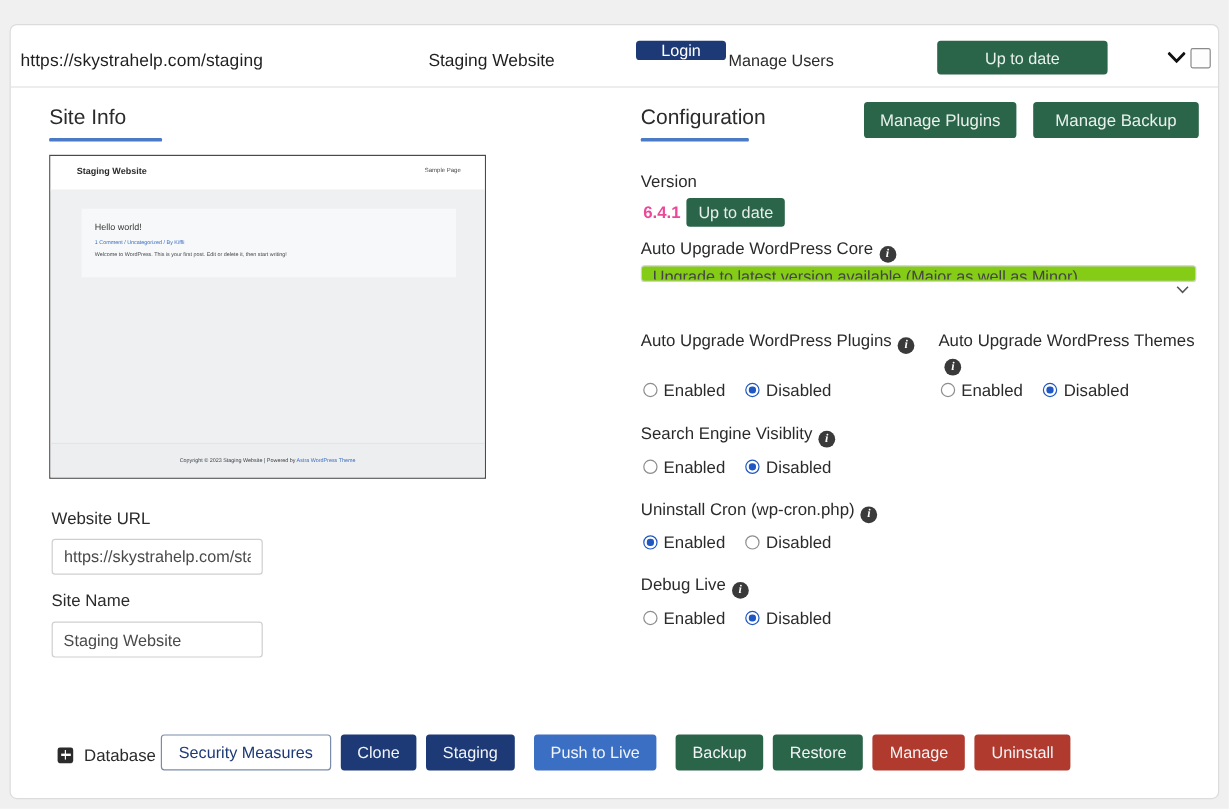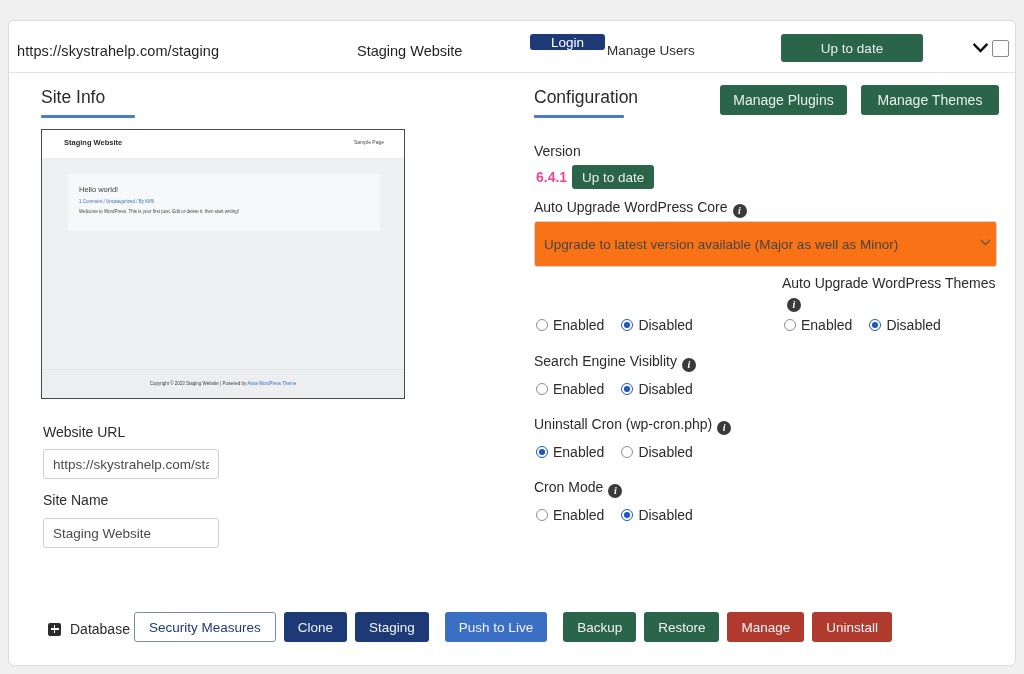--- a/index.html
+++ b/index.html
@@ -194,23 +194,23 @@
     display:inline-block; vertical-align:-2px;
     width:14px; height:14px; border-radius:50%;
     background:#3a3a3a; color:#fff;
     font-size:10px; font-weight:bold; font-style:italic;
     line-height:14px; text-align:center;
     margin-left:5px;
     font-family:"Liberation Serif", serif;
   }
   select.cfg-select {
     position:absolute; left:20px; top:147px;
-    width:463px; height:46px;
+    width:463px; height:14px;
     border:1px solid #d2d2d2; border-radius:3px;
-    background:#f97316;
+    background:#84cc16;
     font-size:13.5px; font-family:inherit; color:#444;
     padding:1px 9px;
     -webkit-appearance:none; appearance:none;
     cursor:pointer;
   }
   .sel-chev {
     position:absolute; left:466px; top:158px;
     pointer-events:none;
   }
   .radio-row { position:absolute; display:flex; align-items:center; }
@@ -310,38 +310,41 @@
       <span class="dblabel">Database Details</span>
     </div>
   </div>
 
   <div class="col-right">
 
     <div class="sect-title" style="left:20px; top:13px;">Configuration</div>
     <div class="accent" style="left:20px; top:41px; width:90px;"></div>
 
     <button class="btn-green-outline" style="left:206px; top:11px; width:127px;">Manage Plugins</button>
-    <button class="btn-green-outline" style="left:347px; top:11px; width:138px;">Manage Themes</button>
+    <button class="btn-green-outline" style="left:347px; top:11px; width:138px;">Manage Backup</button>
 
     <div class="cfg-label" style="left:20px; top:68px;">Version</div>
     <div class="ver-num" style="left:22px; top:95px;">6.4.1</div>
     <button class="badge-uptodate" style="left:58px; top:91px;">Up to date</button>
 
     <div class="cfg-label" style="left:20px; top:124px;">
       <span>Auto Upgrade WordPress Core</span><span class="info-i">i</span>
     </div>
     <select class="cfg-select">
       <option>Upgrade to latest version available (Major as well as Minor)</option>
     </select>
     <span class="sel-chev">
       <svg width="11" height="7" viewBox="0 0 11 7">
           <path d="M1 1 L5.5 5.6 L10 1" stroke="#555" stroke-width="1.3" fill="none"></path>
         </svg>
     </span>
 
+    <div class="cfg-label" style="left:20px; top:200px; width:240px;">
+      <span>Auto Upgrade WordPress Plugins</span><span class="info-i">i</span>
+    </div>
     <div class="radio-row" style="left:22px; top:243px;">
       <label class="radio-opt">
         <span class="rdo"></span>
         <span>Enabled</span>
       </label>
       <label class="radio-opt">
         <span class="rdo on"></span>
         <span>Disabled</span>
       </label>
     </div>
@@ -382,21 +385,21 @@
         <span class="rdo on"></span>
         <span>Enabled</span>
       </label>
       <label class="radio-opt">
         <span class="rdo"></span>
         <span>Disabled</span>
       </label>
     </div>
 
     <div class="cfg-label" style="left:20px; top:404px;">
-      <span>Cron Mode</span><span class="info-i">i</span>
+      <span>Debug Live</span><span class="info-i">i</span>
     </div>
     <div class="radio-row" style="left:22px; top:433px;">
       <label class="radio-opt">
         <span class="rdo"></span>
         <span>Enabled</span>
       </label>
       <label class="radio-opt">
         <span class="rdo on"></span>
         <span>Disabled</span>
       </label>

